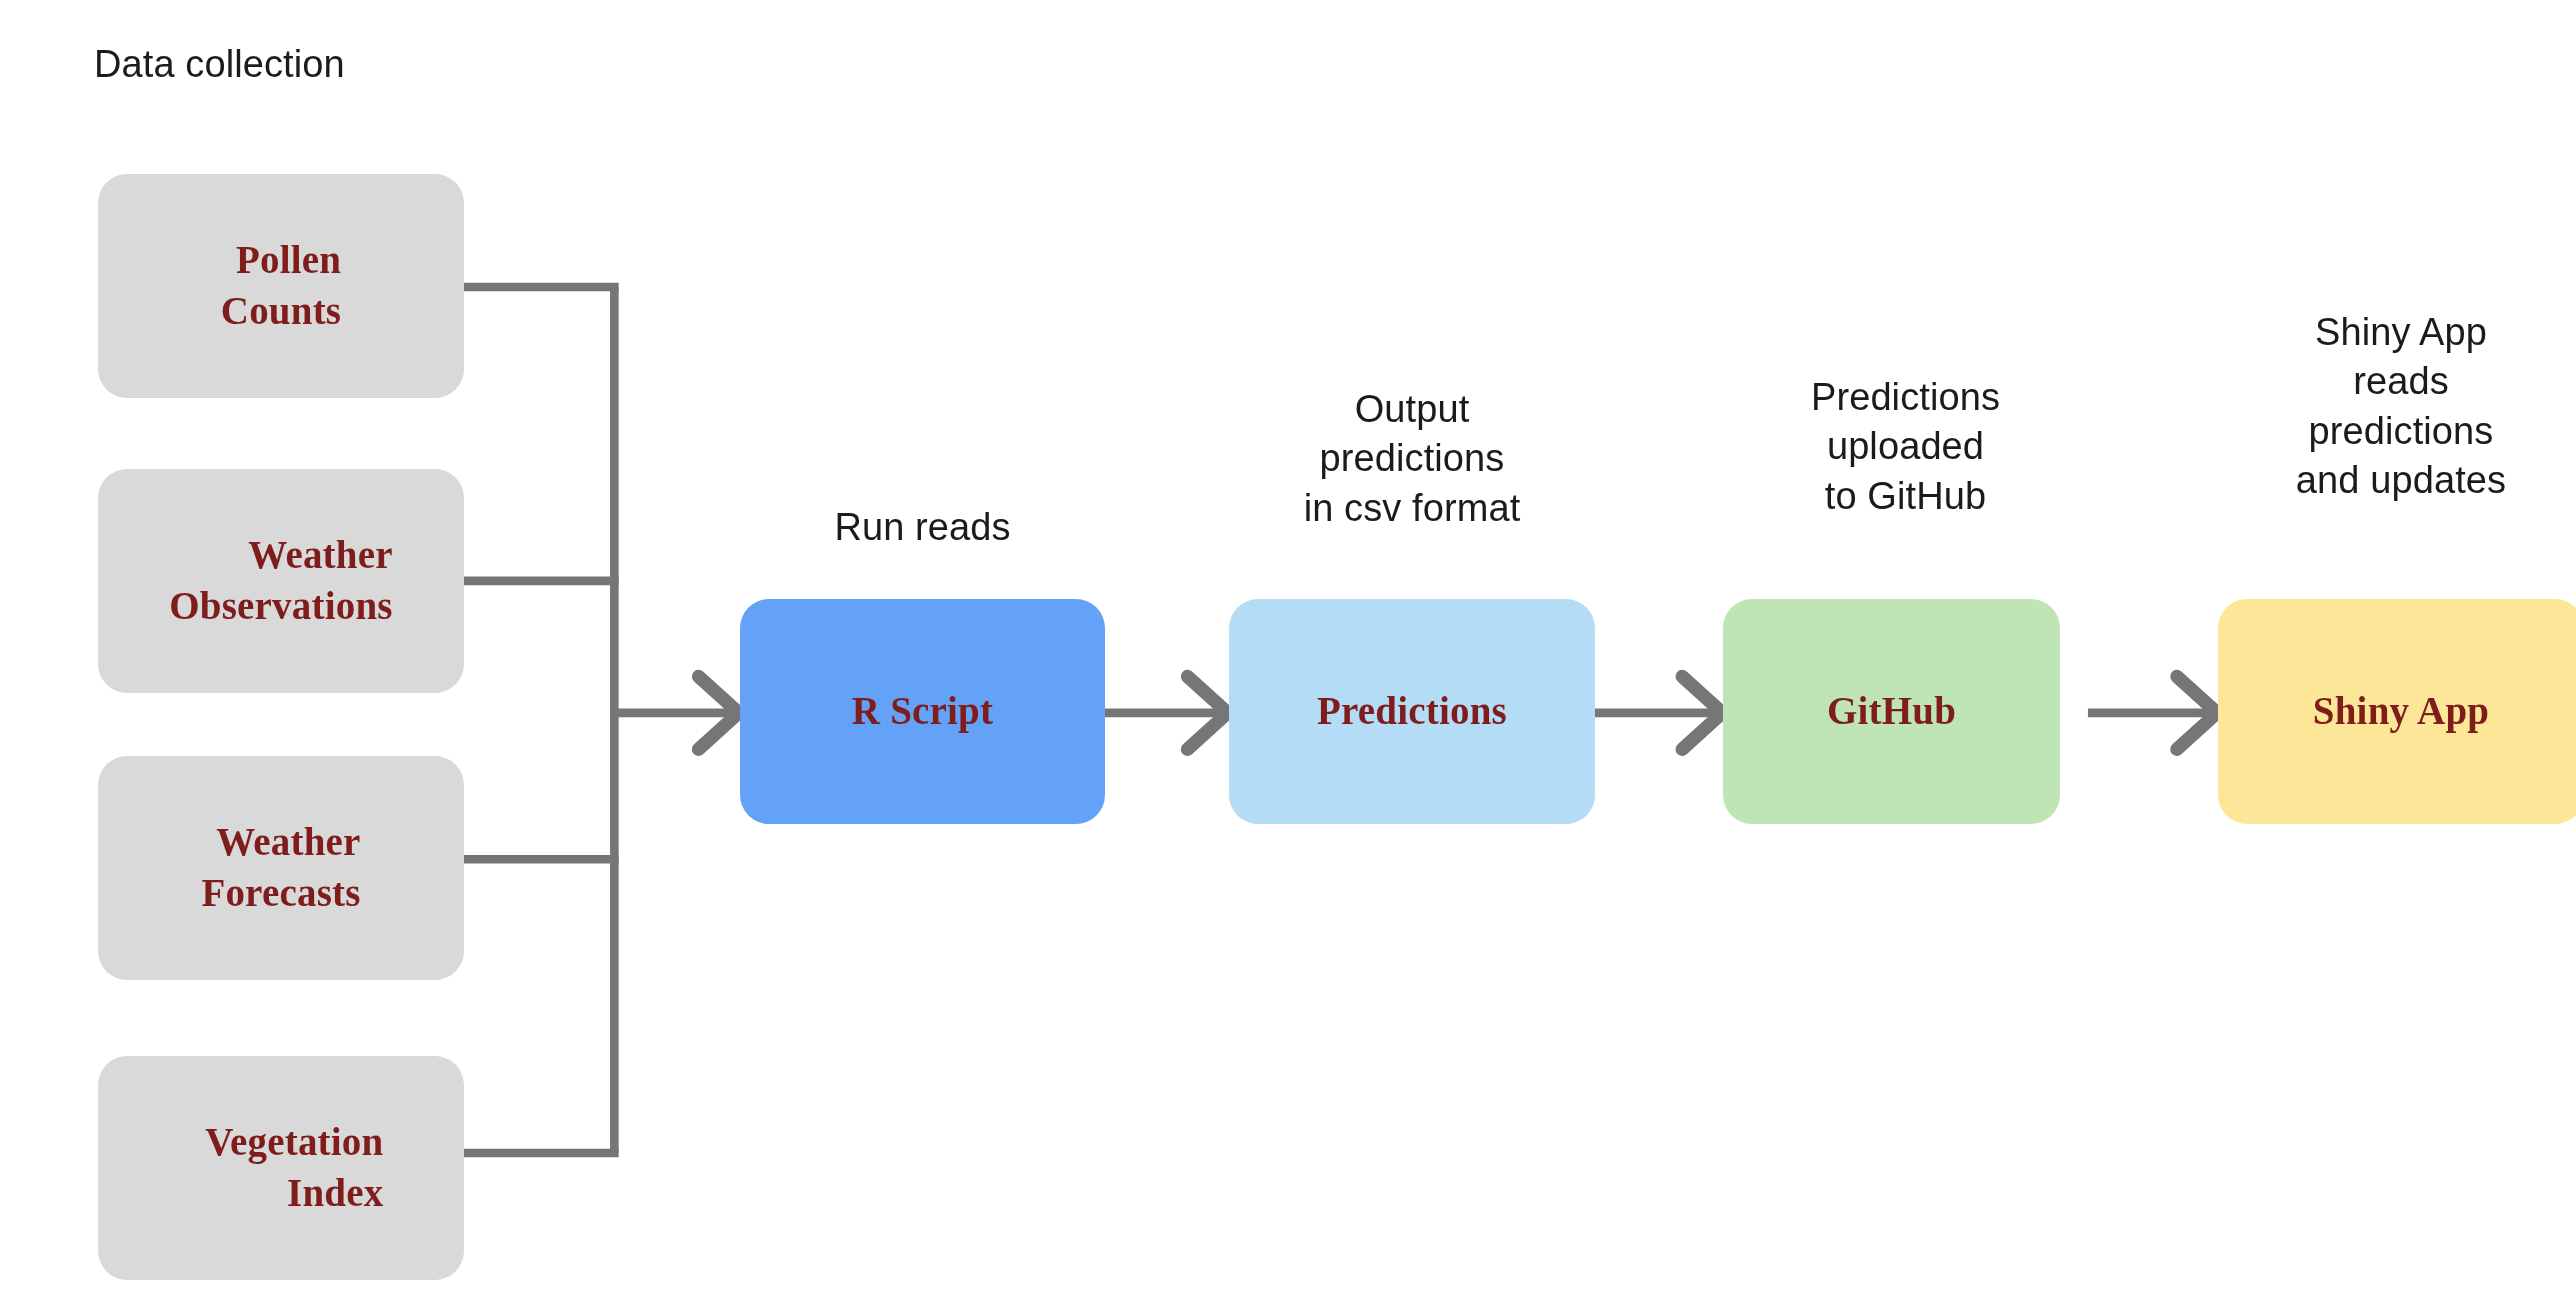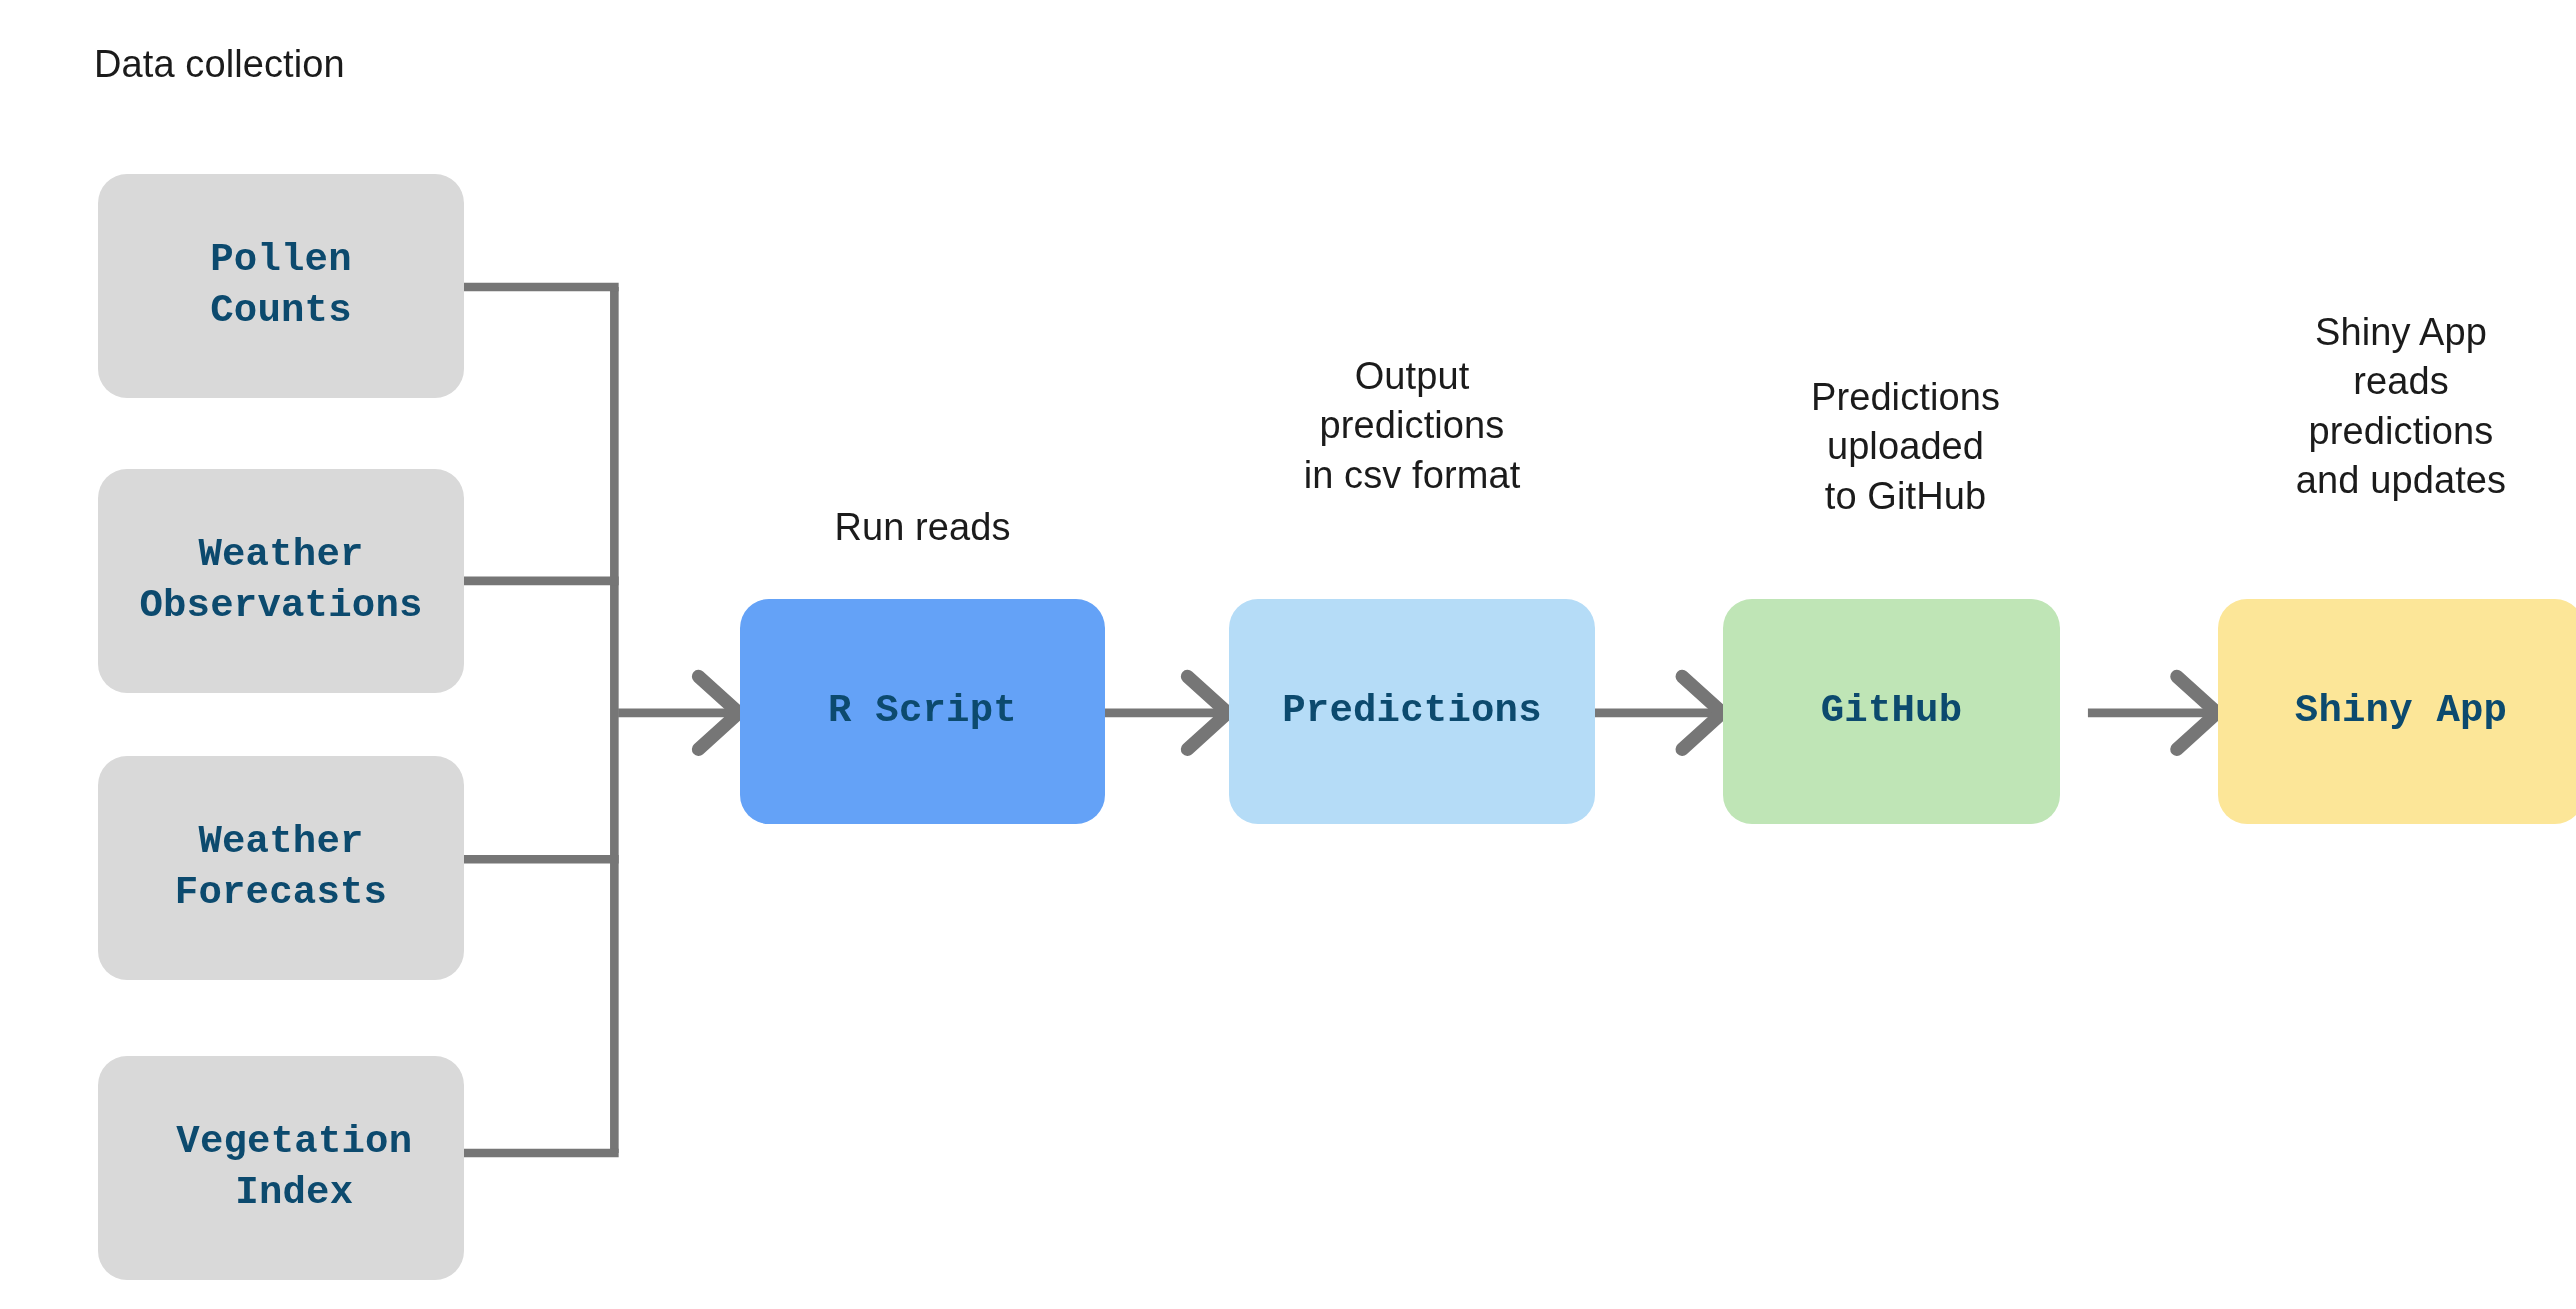--- a/index.html
+++ b/index.html
@@ -37,26 +37,26 @@
   .node {
     position: absolute;
     border-radius: 29px;
     display: flex;
     align-items: center;
     justify-content: center;
     box-sizing: border-box;
     padding: 5.7px 13.4px;
   }
   .node-label {
-    font-family: Liberation Mono, monospace;
+    font-family: Liberation Serif, serif;
     font-weight: 700;
     font-size: 39px;
     line-height: 1.30;
-    color: #0c4a6e;
-    text-align: center;
+    color: #7f1d1d;
+    text-align: right;
     white-space: pre-line;
     letter-spacing: 0.2px;
   }
 
   
   #wires {
     position: absolute;
     left: 0;
     top: 0;
     width: 2576px;
@@ -82,21 +82,21 @@
       <line x1="1620" y1="745" x2="1752" y2="745" stroke="#767676" stroke-width="9" stroke-linecap="butt"></line>
       <polyline points="1712,707 1754,745 1712,783" fill="none" stroke="#767676" stroke-width="14" stroke-linecap="round" stroke-linejoin="miter"></polyline>
       <line x1="2136" y1="745" x2="2269" y2="745" stroke="#767676" stroke-width="9" stroke-linecap="butt"></line>
       <polyline points="2229,707 2271,745 2229,783" fill="none" stroke="#767676" stroke-width="14" stroke-linecap="round" stroke-linejoin="miter"></polyline>
     </svg>
 
   <div class="caption left-align" style="left:50px; top:40px; width:383px;">Data collection</div>
 
   <div class="caption" style="left:696px; top:503px; width:365px;">Run reads</div>
 
-  <div class="caption" style="left:1185px; top:352px; width:366px;">Output
+  <div class="caption" style="left:1185px; top:385px; width:366px;">Output
 predictions
 in csv format</div>
 
   <div class="caption" style="left:1679px; top:373px; width:365px;">Predictions
 uploaded
 to GitHub</div>
 
   <div class="caption" style="left:2174px; top:308px; width:366px;">Shiny App
 reads
 predictions

